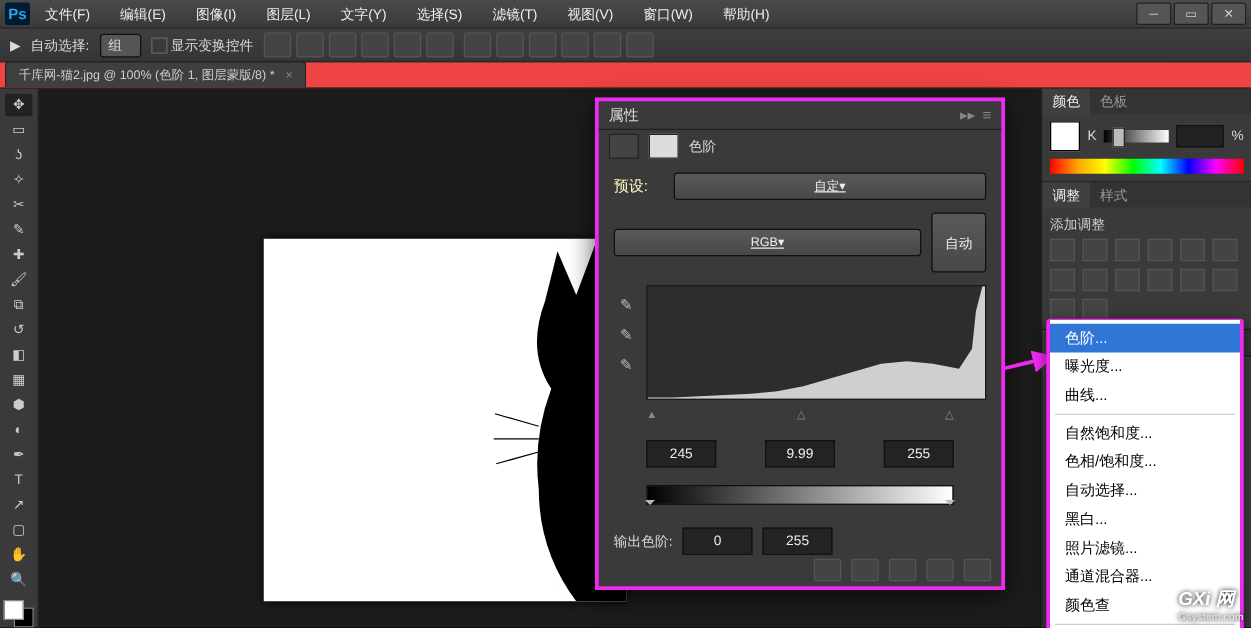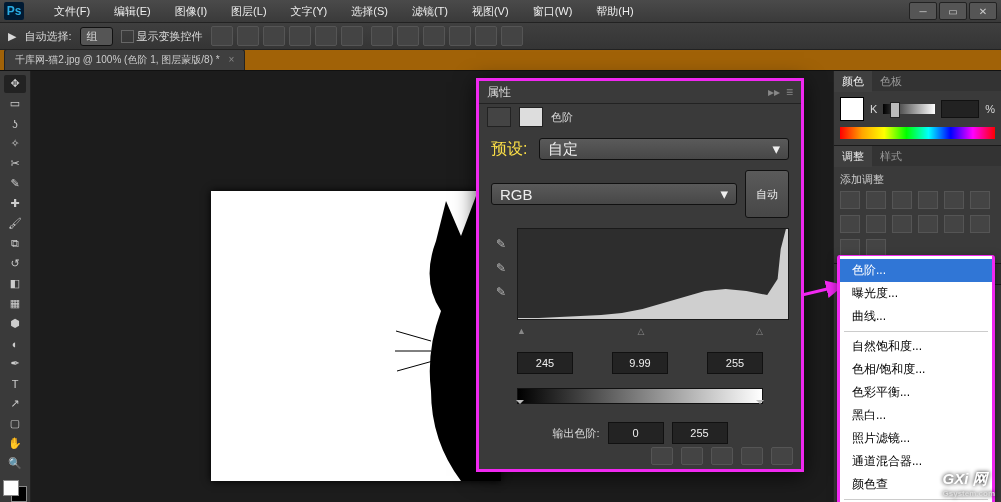--- a/index.html
+++ b/index.html
@@ -10,32 +10,32 @@
     --text:#d9d9d9;
     --text-dim:#a0a0a0;
     --border:#181818;
     --accent:#3076d6;
     --magenta:#f028f0;
   }
   html,body{margin:0;padding:0;width:1001px;height:502px;overflow:hidden;background:#000;font-family:"Helvetica Neue",Arial,sans-serif;font-size:11px;color:var(--text);}
   .app{width:1001px;height:502px;background:#3d3d3d;display:flex;flex-direction:column;}
   
   .titlebar{height:22px;background:linear-gradient(#4a4a4a,#3a3a3a);display:flex;align-items:center;padding:0 4px;border-bottom:1px solid #222;}
-  .ps-logo{width:20px;height:18px;background:#001a33;color:#29abe2;display:flex;align-items:center;justify-content:center;font-weight:bold;font-size:12px;border-radius:2px;margin-right:24px;}
+  .ps-logo{width:20px;height:18px;background:#001a33;color:#29abe2;display:flex;align-items:center;justify-content:center;font-weight:bold;font-size:12px;border-radius:2px;margin-right:6px;}
   .menubar{display:flex;gap:12px;}
   .menubar span{padding:2px 6px;font-size:11px;color:#eee;cursor:default;}
   .winctl{margin-left:auto;display:flex;gap:2px;}
   .winctl div{width:26px;height:16px;background:#555;border:1px solid #222;border-radius:2px;display:flex;align-items:center;justify-content:center;color:#ccc;font-size:10px;}
   .optionsbar{height:26px;background:linear-gradient(#3f3f3f,#353535);display:flex;align-items:center;padding:0 8px;gap:8px;border-bottom:1px solid #222;font-size:11px;}
   .optionsbar .drop{background:#555;border:1px solid #111;padding:1px 14px 1px 6px;border-radius:3px;}
   .checkbox{width:11px;height:11px;border:1px solid #666;display:inline-block;vertical-align:middle;margin-right:3px;}
   .iconcluster{display:flex;gap:4px;}
   .iconcluster div{width:20px;height:18px;border:1px solid #555;background:#444;border-radius:2px;}
   .ws-label{margin-left:auto;background:#3b3b3b;border:1px solid #222;padding:2px 8px;border-radius:3px;font-size:11px;margin-top:48px;}
-  .tabbar{height:20px;background:#a16207;display:flex;align-items:flex-end;border-bottom:1px solid #111;}
+  .tabbar{height:20px;background:#ef4444;display:flex;align-items:flex-end;border-bottom:1px solid #111;}
   .doctab{background:#3f3f3f;padding:3px 10px;font-size:10px;color:#ccc;border-radius:3px 3px 0 0;margin-left:4px;border:1px solid #222;border-bottom:none;}
   .doctab .x{margin-left:6px;color:#888;}
   
   .body{flex:1;display:flex;min-height:0;}
   .toolbox{width:30px;background:#3a3a3a;border-right:1px solid #222;display:flex;flex-direction:column;align-items:center;padding-top:4px;gap:2px;}
   .tool{width:22px;height:20px;color:#ccc;display:flex;align-items:center;justify-content:center;border-radius:2px;}
   .tool.sel{background:#222;}
   .fgbg{position:relative;width:24px;height:24px;margin-top:6px;}
   .fgbg .bg{position:absolute;right:0;bottom:0;width:14px;height:14px;background:#000;border:1px solid #888;}
   .fgbg .fg{position:absolute;left:0;top:0;width:14px;height:14px;background:#fff;border:1px solid #888;}
@@ -62,34 +62,34 @@
   .context-menu .mi.sel{background:var(--accent);color:#fff;}
   .context-menu hr{margin:3px 4px;border:0;border-top:1px solid #ccc;}
   
   .prop-panel{position:absolute;left:476px;top:78px;width:322px;height:388px;background:#3a3a3a;border:3px solid var(--magenta);z-index:40;box-shadow:0 4px 20px rgba(0,0,0,.7);}
   .prop-head{height:22px;display:flex;align-items:center;padding:0 8px;border-bottom:1px solid #222;font-size:12px;}
   .prop-head .r{margin-left:auto;display:flex;gap:6px;color:#888;}
   .prop-sub{height:26px;display:flex;align-items:center;gap:8px;padding:0 8px;}
   .mini-icon{width:22px;height:18px;background:#444;border:1px solid #222;}
   .prop-body{padding:8px 12px;display:flex;flex-direction:column;gap:10px;}
   .row{display:flex;align-items:center;gap:8px;}
-  .row label{font-size:16px;color:#fde047;min-width:40px;}
-  .select{flex:1;height:20px;background:linear-gradient(#5a5a5a,#474747);border:1px solid #111;border-radius:3px;padding:0 8px;display:flex;align-items:center;justify-content:space-between;color:#eee;font-size:15px;}
+  .row label{font-size:12px;color:#fef9c3;min-width:40px;}
+  .select{flex:1;height:20px;background:linear-gradient(#5a5a5a,#474747);border:1px solid #111;border-radius:3px;padding:0 8px;display:flex;align-items:center;justify-content:center;color:#eee;font-size:10px;text-decoration:underline;}
   .btn{height:20px;padding:13px 10px;background:linear-gradient(#5a5a5a,#474747);border:1px solid #111;border-radius:3px;display:flex;align-items:center;color:#eee;font-size:11px;}
   .histogram{position:relative;height:90px;background:#2d2d2d;border:1px solid #1a1a1a;margin-left:26px;}
   .eyedroppers{position:absolute;left:-26px;top:6px;display:flex;flex-direction:column;gap:6px;}
   .eyedroppers div{width:18px;height:18px;color:#bbb;display:flex;align-items:center;justify-content:center;font-size:12px;}
   .hist-svg{width:100%;height:100%;}
   .hist-sliders{display:flex;justify-content:space-between;margin:-4px 26px 0 26px;color:#888;font-size:9px;}
   .num-row{display:flex;justify-content:space-between;padding:0 26px;gap:6px;margin-top:6px;}
   .numbox{width:50px;height:18px;background:var(--bg-input);border:1px solid #111;text-align:center;color:#eee;font-size:11px;}
   .out-grad{margin:4px 26px 0 26px;height:14px;background:linear-gradient(90deg,#000,#fff);border:1px solid #111;position:relative;}
   .out-grad::before,.out-grad::after{content:'';position:absolute;bottom:-5px;width:0;height:0;border:4px solid transparent;border-top-color:#bbb;}
   .out-grad::before{left:-2px;} .out-grad::after{right:-2px;}
-  .out-row{display:flex;align-items:center;justify-content:center;gap:8px;margin-top:8px;}
+  .out-row{display:flex;align-items:center;gap:8px;margin-top:8px;}
   .prop-foot{position:absolute;bottom:4px;right:8px;display:flex;gap:8px;}
   .foot-ico{width:20px;height:16px;border:1px solid #555;background:#444;border-radius:2px;}
   
   .arrow{position:absolute;left:800px;top:280px;z-index:45;}
   
   .watermark{position:absolute;right:6px;bottom:4px;color:#fff;font-size:15px;font-style:italic;font-weight:bold;text-shadow:0 0 4px #000;z-index:60;}
   .watermark small{display:block;font-size:8px;font-style:normal;font-weight:bold;color:#ddd;}
 </style>
 </head>
 <body>
@@ -318,21 +318,21 @@
   <line x1="2" y1="15" x2="44" y2="5" stroke="var(--magenta)" stroke-width="3" marker-end="url(#ah)"></line>
 </svg>
 
 <div class="context-menu" style="border:3px solid var(--magenta);border-top-width:1px;">
   <div class="mi sel">色阶...</div>
   <div class="mi">曝光度...</div>
   <div class="mi">曲线...</div>
   <hr>
   <div class="mi">自然饱和度...</div>
   <div class="mi">色相/饱和度...</div>
-  <div class="mi">色彩平衡...</div>
+  <div class="mi">自动选择...</div>
   <div class="mi">黑白...</div>
   <div class="mi">照片滤镜...</div>
   <div class="mi">通道混合器...</div>
   <div class="mi">颜色查</div>
   <hr>
 
 </div>
 
 <div class="watermark">
   <span>GXi 网</span>

